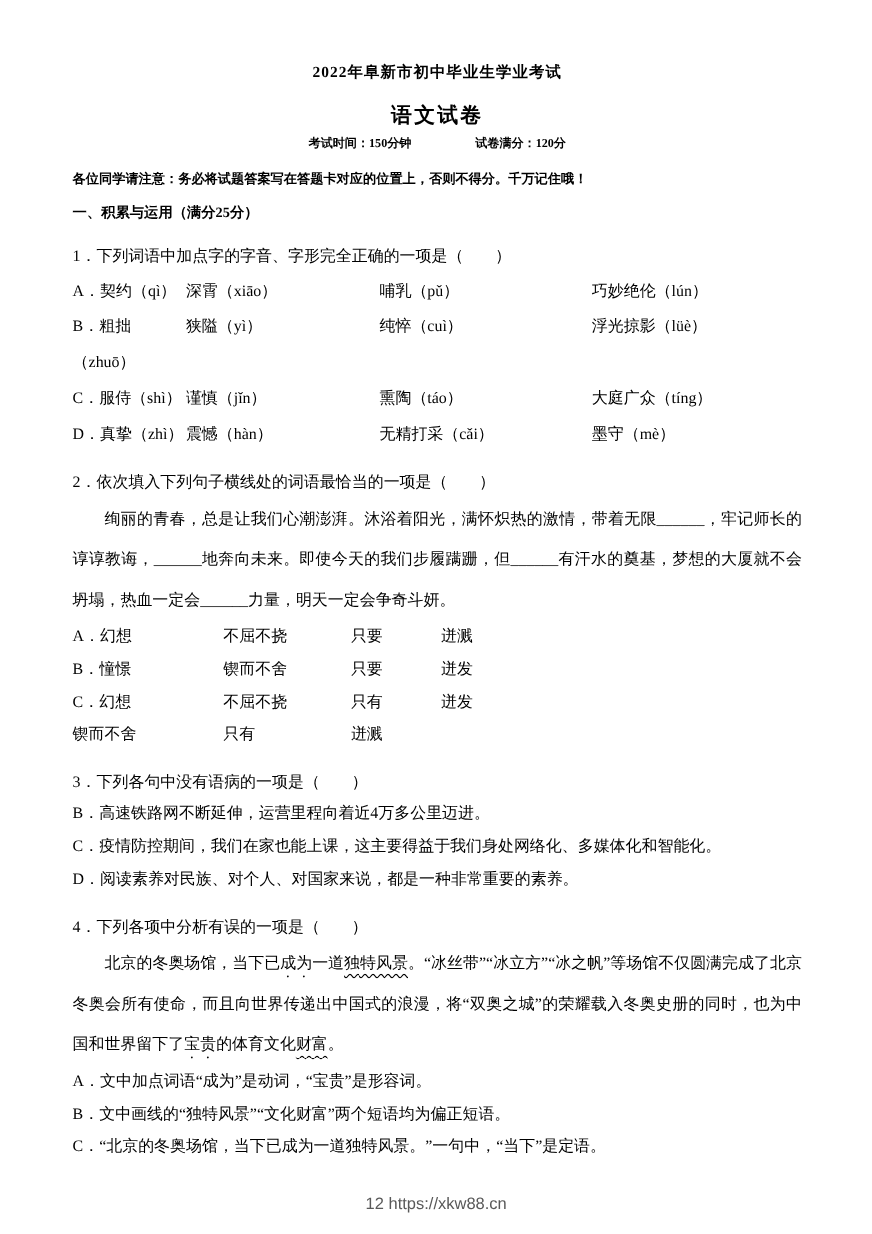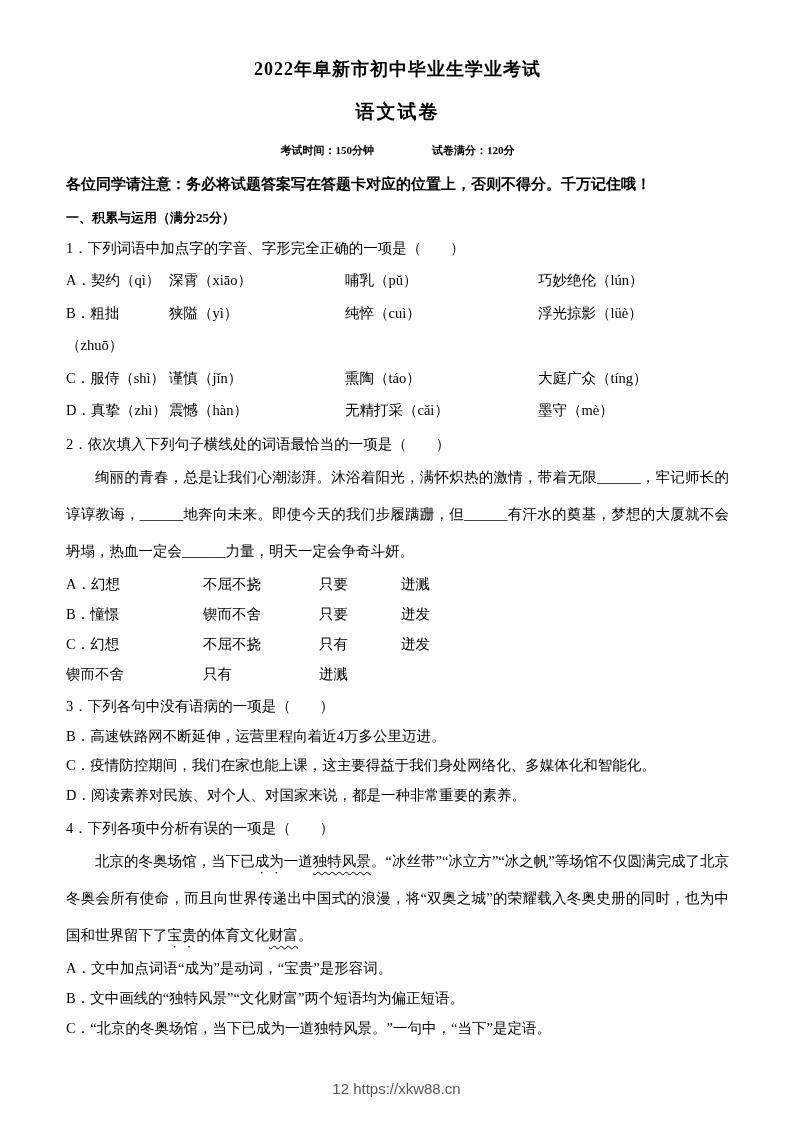--- a/index.html
+++ b/index.html
@@ -11,52 +11,51 @@
     margin: 0 auto;
     background: #ffffff;
     padding: 56px 64px 70px 66px;
     font-family: "Liberation Serif", "DejaVu Serif", serif;
     font-size: 14.5px;
     color: #000000;
     line-height: 2.1;
   }
   .title {
     text-align: center;
-    font-size: 18px;
+    font-size: 14px;
     font-weight: bold;
     line-height: 1.5;
     margin-bottom: 16px;
     letter-spacing: 1px;
   }
   .subtitle {
     text-align: center;
     font-size: 19px;
     font-weight: bold;
     line-height: 1.4;
-    margin-bottom: 13px;
     letter-spacing: 2px;
   }
   .info-line {
     text-align: center;
     font-weight: bold;
     font-size: 11px;
     margin-bottom: 7px;
   }
   .info-line .gap { display: inline-block; width: 58px; }
   .notice {
     font-weight: bold;
-    font-size: 15px;
+    font-size: 12px;
     margin-bottom: 4px;
   }
   .section-heading {
     font-weight: bold;
     font-size: 13px;
     margin: 2px 0 2px 0;
   }
-  .stem { margin-top: 2px; }
+  .stem { margin-top: 12px; }
   .word-grid {
     display: grid;
     grid-template-columns: 103px 176px 193px auto;
     line-height: 2.25;
   }
   .choice-grid {
     display: grid;
     grid-template-columns: 137px 116px 82px auto;
     line-height: 2.05;
   }

